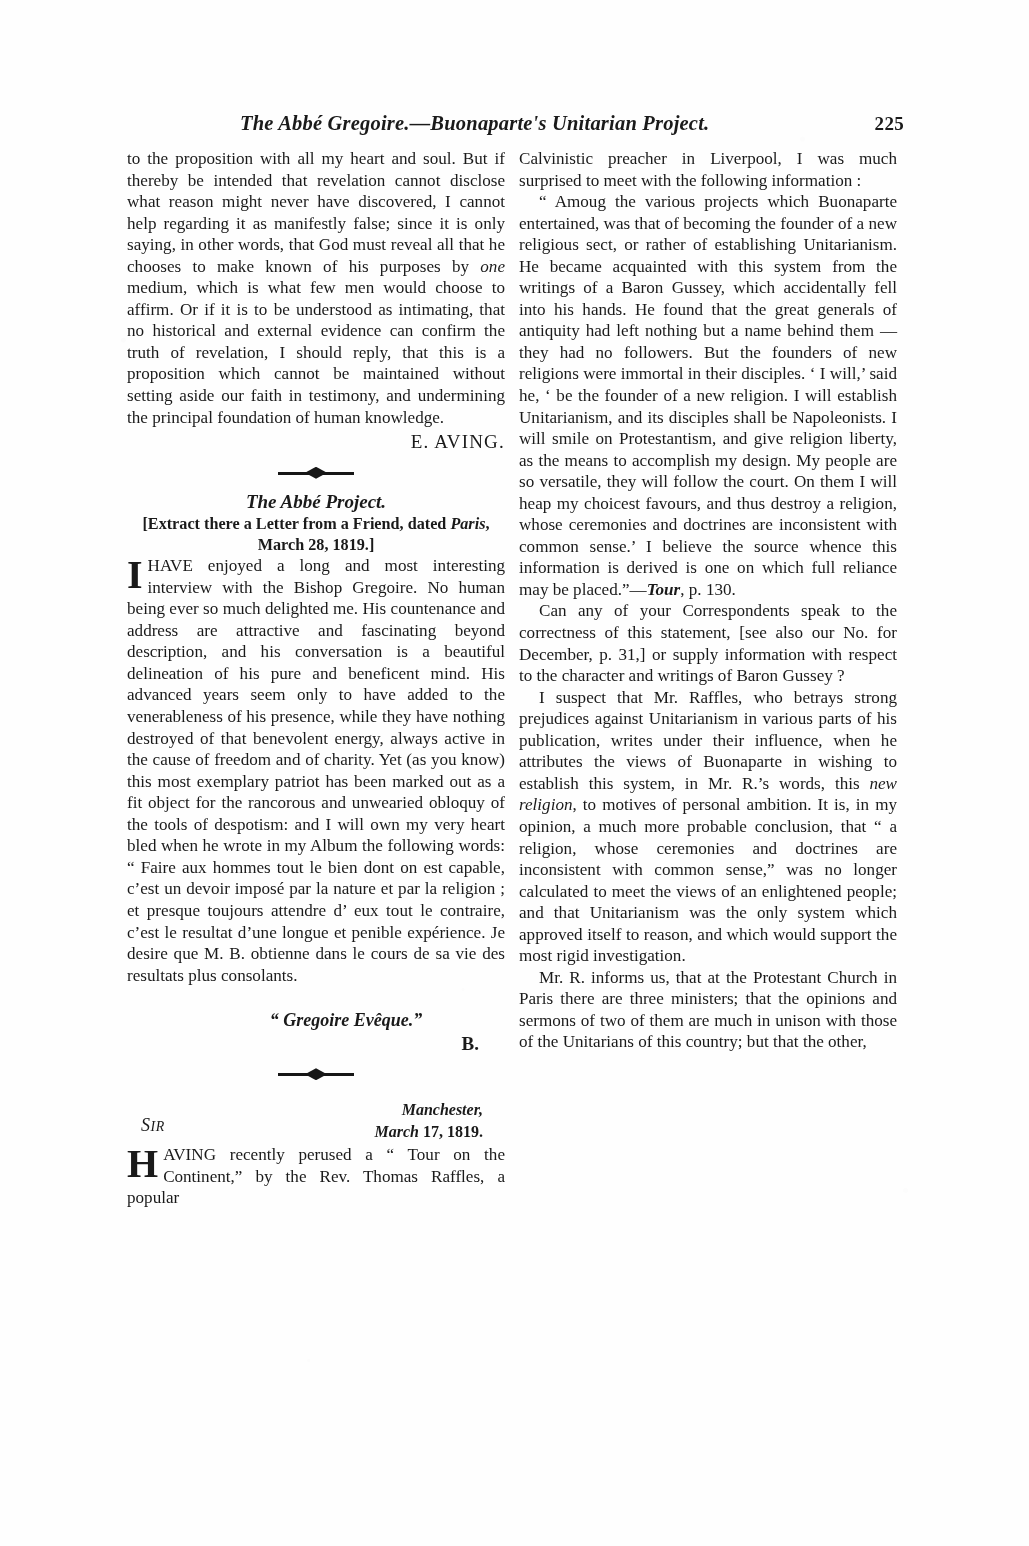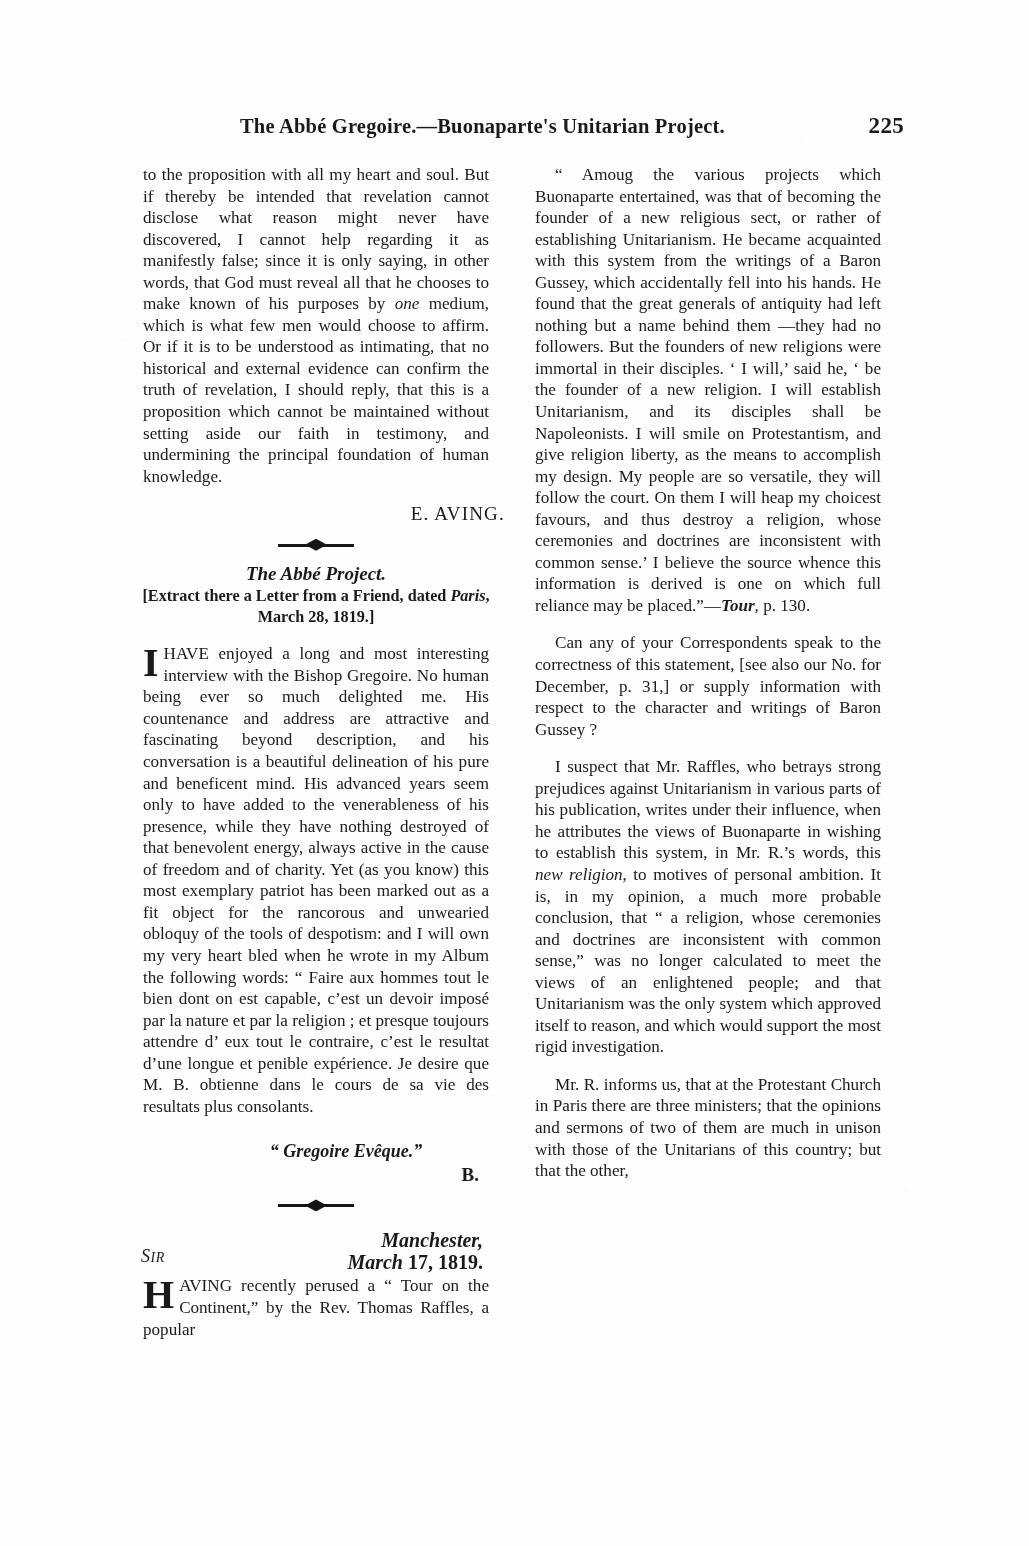--- a/index.html
+++ b/index.html
@@ -43,48 +43,49 @@
   .runhead {
     position: absolute;
     left: 128px;
     top: 104px;
     width: 776px;
     display: flex;
     align-items: baseline;
     justify-content: space-between;
   }
   .runhead-title {
+    font-style: italic;
     font-weight: bold;
     font-size: 20.5px;
     letter-spacing: 0.2px;
     margin-left: 112px;
   }
   .runhead-page {
     font-weight: bold;
-    font-size: 23px;
+    font-size: 19px;
     letter-spacing: 0.3px;
     margin-top: 9px;
   }
 
   
   .col {
     position: absolute;
     top: 148px;
     width: 378px;
     font-size: 17.1px;
     line-height: 21.55px;
     text-align: justify;
     text-justify: inter-word;
     hyphens: none;
   }
   .col-left  { left: 127px; }
   .col-right { left: 519px; }
 
   .col p {
-    margin: 16px;
+    margin: 0;
   }
   .para-indent {
     text-indent: 20px;
   }
 
   
   .dropcap-para {
     position: relative;
   }
   .dropcap-para .dropcap {
@@ -163,21 +164,21 @@
     line-height: 20.5px;
   }
   .art-subtitle .ital {
   }
 
   
   .dateline {
     text-align: right;
     font-style: italic;
     font-weight: bold;
-    font-size: 20px;
+    font-size: 16px;
     line-height: 21.5px;
     padding-right: 22px;
     margin-top: 14px;
   }
   .dateline .roman-num { font-style: normal; }
   .salutation {
     position: absolute;
     left: 14px;
     font-size: 18px;
     letter-spacing: 0.4px;
@@ -234,20 +235,21 @@
     <div class="salut-row">
       <span class="salutation" style="top:-27px;font-style:italic;"><span>S</span><span class="sc">IR</span></span>
     </div>
 
     <p class="dropcap-para" style="margin-top:2px;"><span class="dropcap">H</span><span>AVING recently perused a “ Tour on the Continent,” by the Rev. Thomas Raffles, a popular</span></p>
 
   </div>
 
   <div class="col col-right">
 
+    <p>Calvinistic preacher in Liverpool, I was much surprised to meet with the following information :</p>
 
     <p class="para-indent"><span>“ Amoug the various projects which Buonaparte entertained, was that of becoming the founder of a new religious sect, or rather of establishing Unitarianism. He became acquainted with this system from the writings of a Baron Gussey, which accidentally fell into his hands. He found that the great generals of antiquity had left nothing but a name behind them —they had no followers. But the founders of new religions were immortal in their disciples. ‘ I will,’ said he, ‘ be the founder of a new religion. I will establish Unitarianism, and its disciples shall be Napoleonists. I will smile on Protestantism, and give religion liberty, as the means to accomplish my design. My people are so versatile, they will follow the court. On them I will heap my choicest favours, and thus destroy a religion, whose ceremonies and doctrines are inconsistent with common sense.’ I believe the source whence this information is derived is one on which full reliance may be placed.”—</span><i class="bold">Tour</i><span>, p. 130.</span></p>
 
     <p class="para-indent">Can any of your Correspondents speak to the correctness of this statement, [see also our No. for December, p. 31,] or supply information with respect to the character and writings of Baron Gussey ?</p>
 
     <p class="para-indent"><span>I suspect that Mr. Raffles, who betrays strong prejudices against Unitarianism in various parts of his publication, writes under their influence, when he attributes the views of Buonaparte in wishing to establish this system, in Mr. R.’s words, this </span><i>new religion</i><span>, to motives of personal ambition. It is, in my opinion, a much more probable conclusion, that “ a religion, whose ceremonies and doctrines are inconsistent with common sense,” was no longer calculated to meet the views of an enlightened people; and that Unitarianism was the only system which approved itself to reason, and which would support the most rigid investigation.</span></p>
 
     <p class="para-indent">Mr. R. informs us, that at the Protestant Church in Paris there are three ministers; that the opinions and sermons of two of them are much in unison with those of the Unitarians of this country; but that the other,</p>
 
   </div>

